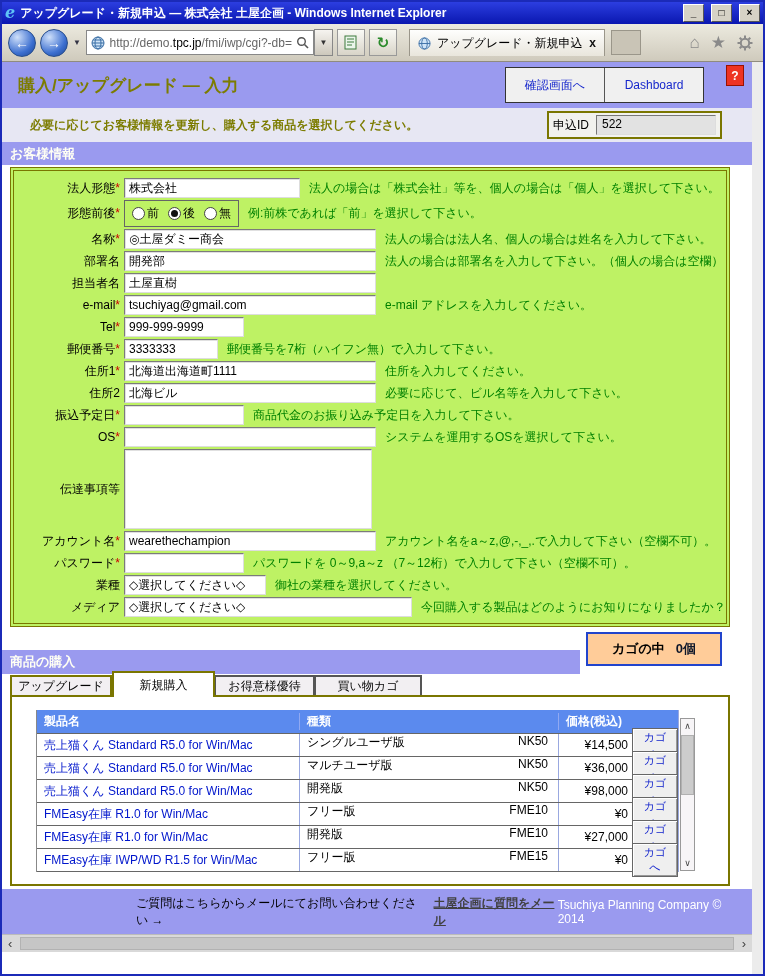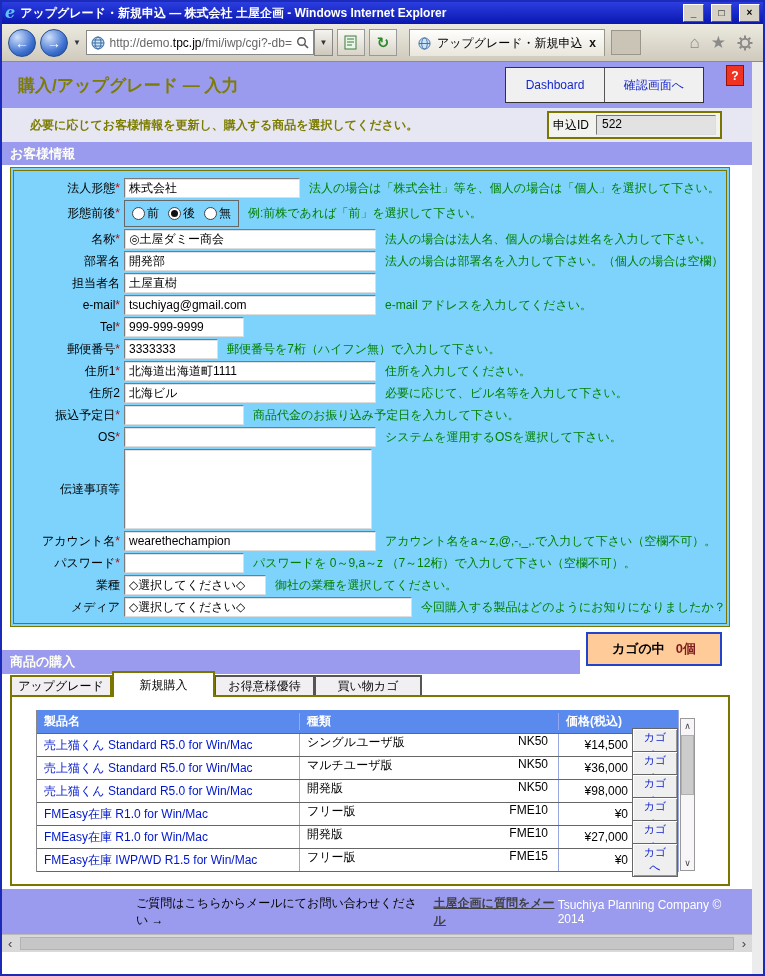--- a/index.html
+++ b/index.html
@@ -69,21 +69,21 @@
   .instr-text{color:#7c7c00;font-weight:bold;font-size:12px;margin-left:28px;}
   .appid{position:absolute;right:30px;top:3px;border:2px solid #7a7600;background:#f2f2ee;
          display:flex;align-items:center;padding:2px 4px;gap:7px;font-size:12px;}
   .appid-val{width:108px;height:16px;background:#e2e2e2;border:1px solid #777;
              border-right-color:#ddd;border-bottom-color:#ddd;padding:1px 5px;}
 
   .secbar{height:23px;background:#9a9aef;color:#fffff4;font-weight:bold;font-size:13px;
           display:flex;align-items:center;padding-left:8px;flex-shrink:0;}
 
   
-  .formbox{margin:2px 22px 4px 8px;border:4px double #7a7600;background:#7dd3fc;
+  .formbox{margin:2px 22px 4px 8px;border:4px double #7a7600;background:#bef264;
            padding:7px 0 4px 10px;flex-shrink:0;}
   .frow{display:flex;align-items:center;margin-bottom:2px;font-size:12px;}
   .flabel{width:96px;text-align:right;color:#000;flex-shrink:0;}
   .req{color:#cc0000;}
   .tin{margin-left:4px;height:16px;border:1px solid #7b7b7b;border-right-color:#ddd;
        border-bottom-color:#ddd;box-shadow:inset 1px 1px 0 rgba(0,0,0,.12);
        font-size:12px;padding:1px 4px;font-family:inherit;background:#fff;flex-shrink:0;}
   .w90{width:84px}.w120{width:110px}.w140{width:132px}.w175{width:166px}
   .w250{width:242px}.w285{width:278px}
   .hint{color:#008000;font-size:12px;margin-left:9px;white-space:nowrap;overflow:hidden;}
@@ -98,21 +98,21 @@
          box-shadow:inset 1px 1px 0 rgba(0,0,0,.12);font-family:inherit;}
 
   
   .purchrow{position:relative;height:40px;flex-shrink:0;}
   .secbar2{position:absolute;left:0;top:19px;height:24px;width:578px;background:#9a9aef;
            color:#fffff4;font-weight:bold;font-size:13px;display:flex;align-items:center;
            padding-left:8px;box-sizing:border-box;}
   .cartbox{position:absolute;right:30px;top:1px;width:132px;height:30px;background:#ffcc99;
            border:2px solid #2244cc;display:flex;align-items:center;justify-content:center;
            gap:11px;font-size:13px;font-weight:bold;}
-  .cartcount{color:#7f1d1d;}
+  .cartcount{color:#0f172a;}
 
   .tabsrow{display:flex;align-items:flex-end;margin-left:8px;height:26px;flex-shrink:0;}
   .ptab{box-sizing:border-box;font-size:12px;display:flex;align-items:center;
         justify-content:center;height:22px;background:#f2eff2;cursor:default;}
   .ptab.t0{width:102px;border:2px solid #7a7600;}
   .ptab.t2{width:100px;border:2px solid #555;border-left-width:1px;}
   .ptab.t3{width:107px;border:2px solid #555;border-left-width:1px;}
   .ptab.active{width:103px;height:26px;border:2px solid #7a7600;border-bottom:none;
                background:#fff;position:relative;z-index:3;}
 
@@ -227,22 +227,22 @@
       </svg>
     </div>
   </div>
 
   <div class="viewport">
     <div class="page">
 
       <div class="pageheader">
         <span class="ptitle">購入/アップグレード — 入力</span>
         <div class="hdr-btns">
+          <span class="hdr-btn">確認画面へ</span>
           <span class="hdr-btn">Dashboard</span>
-          <span class="hdr-btn">確認画面へ</span>
         </div>
         <span class="helpbadge">?</span>
       </div>
 
       <div class="instruction">
         <span class="instr-text">必要に応じてお客様情報を更新し、購入する商品を選択してください。</span>
         <div class="appid">
           <span>申込ID</span>
           <span class="appid-val">522</span>
         </div>

